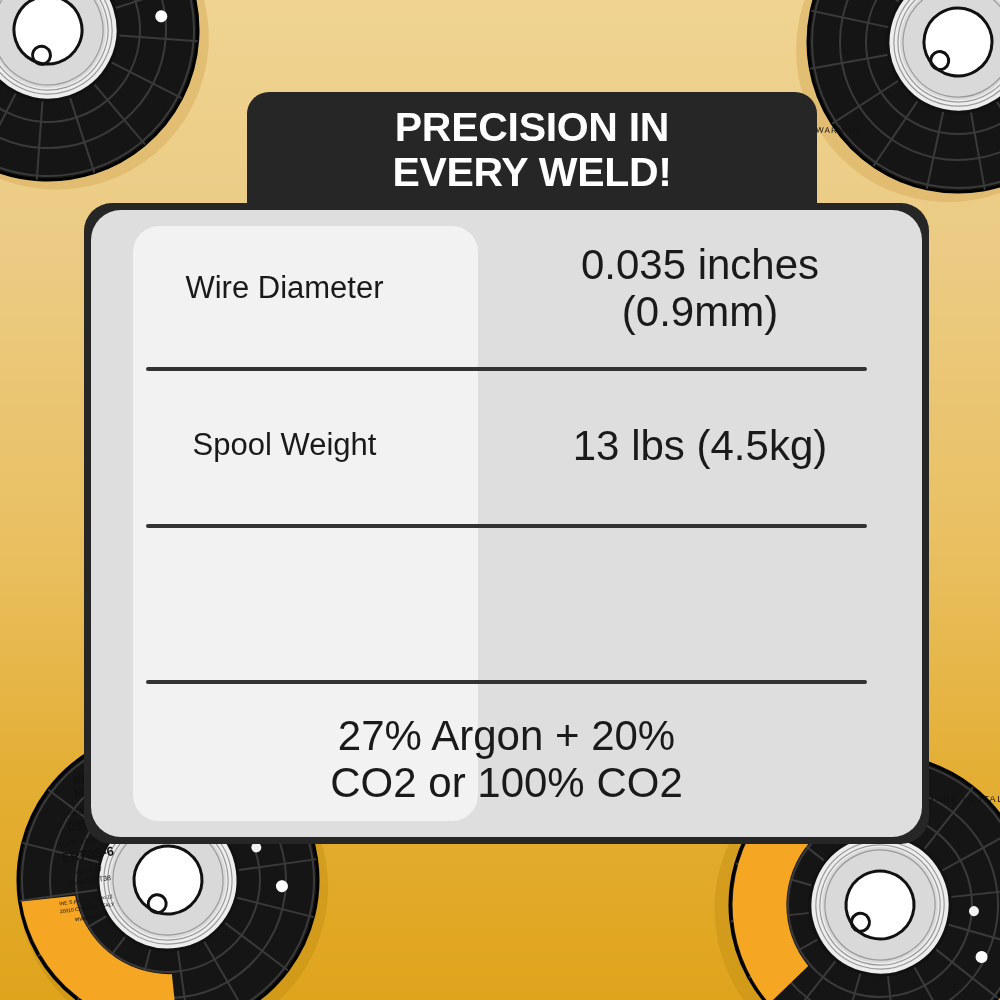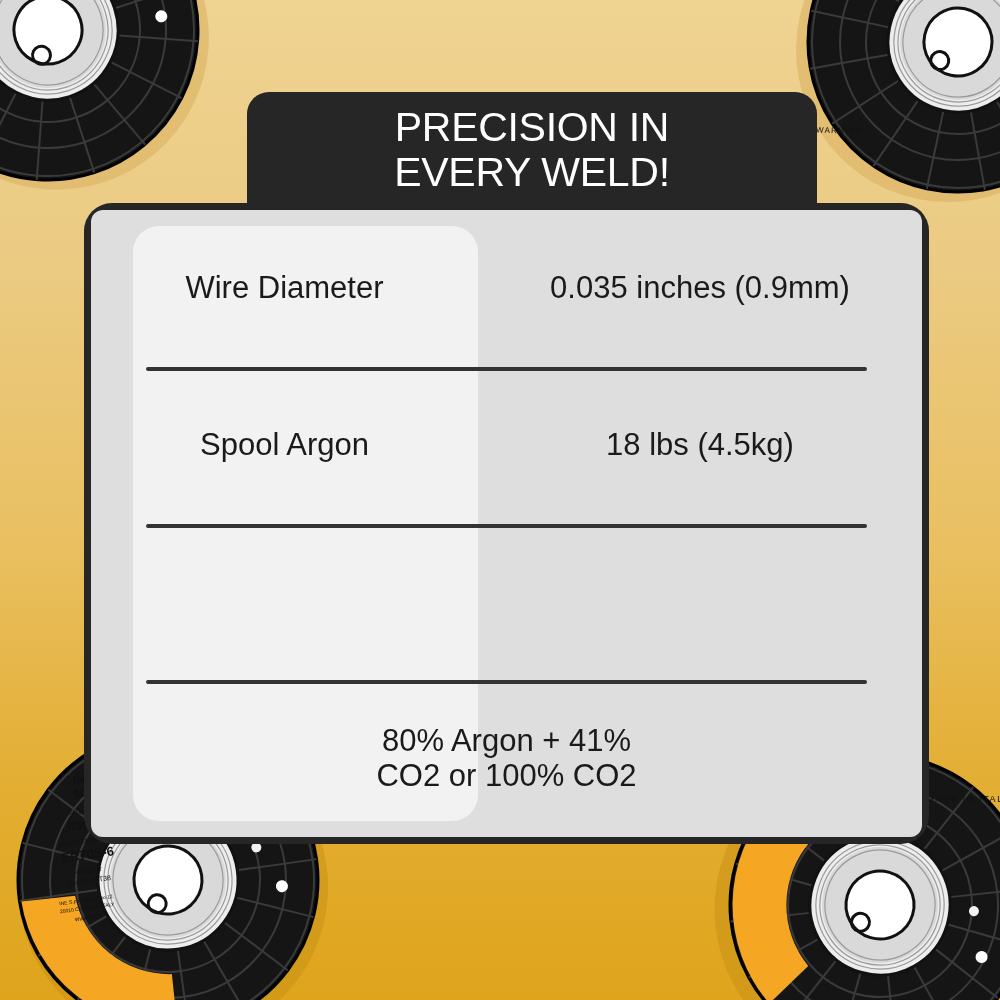--- a/index.html
+++ b/index.html
@@ -24,41 +24,41 @@
     left:247px; top:92px; width:570px; height:118px;
     background:#262626;
     border-radius:22px 22px 0 0;
     z-index:5;
     display:flex; align-items:flex-start; justify-content:center;
     padding-top:13px;
   }
   #header-title {
     color:#FFFFFF;
     font-size:41px;
-    font-weight:normal;
+    font-weight:bold;
     line-height:1.09;
     text-align:center;
     letter-spacing:-0.3px;
     white-space:pre-line;
   }
 
   
   #spec-card {
     position:absolute;
     left:84px; top:203px; width:845px; height:641px;
     background:#262626;
     border-radius:28px;
     z-index:6;
     padding:7px;
   }
   #card-inner {
     position:relative;
     width:100%; height:100%;
     background:#DEDEDE;
-    border-radius:12px;
+    border-radius:30px;
     overflow:hidden;
   }
   #left-panel {
     position:absolute;
     left:42px; top:16px;
     width:345px; height:595px;
     background:#F2F2F2;
     border-radius:26px;
     z-index:1;
   }
@@ -85,21 +85,21 @@
     flex:0 0 387px;
     text-align:center;
     font-size:31px;
     color:#1A1A1A;
     line-height:1.12;
     padding:0 14px;
   }
   .row-value {
     flex:1 1 auto;
     text-align:center;
-    font-size:31px;
+    font-size:42px;
     color:#1A1A1A;
     line-height:1.12;
     padding:0 22px;
     white-space:pre-line;
   }
 </style>
 </head>
 <body>
 
 <div id="bg"></div>
@@ -216,27 +216,27 @@
   <div id="card-inner">
     <div id="left-panel"></div>
     <div id="rows">
 
       <div class="spec-row">
         <div class="row-label">Wire Diameter</div>
         <div class="row-value">0.035 inches (0.9mm)</div>
       </div>
 
       <div class="spec-row">
-        <div class="row-label">Spool Argon</div>
-        <div class="row-value">18 lbs (4.5kg)</div>
-      </div>
-
-      <div class="spec-row">
-      </div>
-
-      <div class="spec-row">
-        <div class="row-value">80% Argon + 41%
+        <div class="row-label">Spool Weight</div>
+        <div class="row-value">13 lbs (4.5kg)</div>
+      </div>
+
+      <div class="spec-row">
+      </div>
+
+      <div class="spec-row">
+        <div class="row-value">27% Argon + 20%
 CO2 or 100% CO2</div>
       </div>
 
     </div>
   </div>
 </div>
 
 </body></html>

